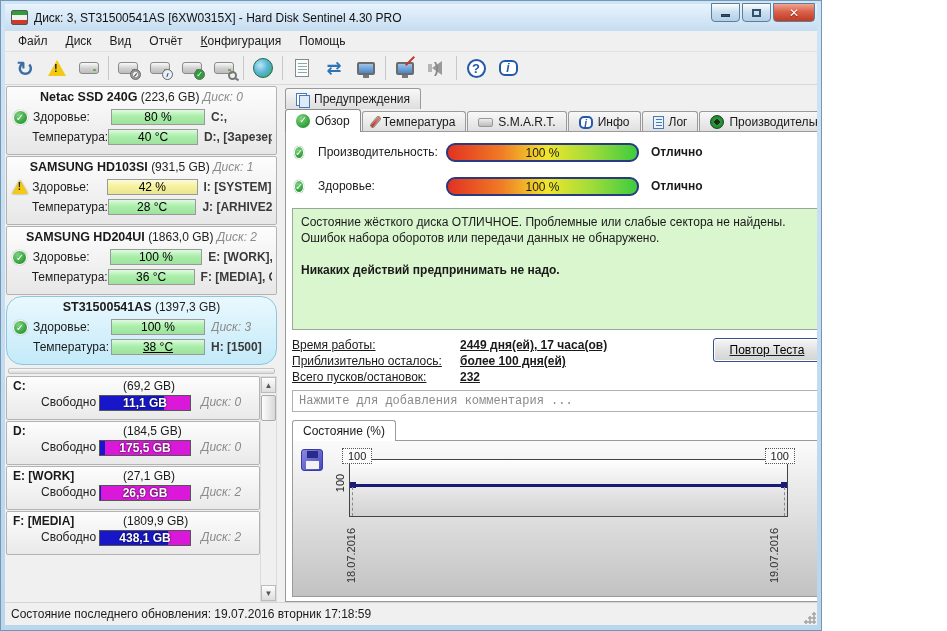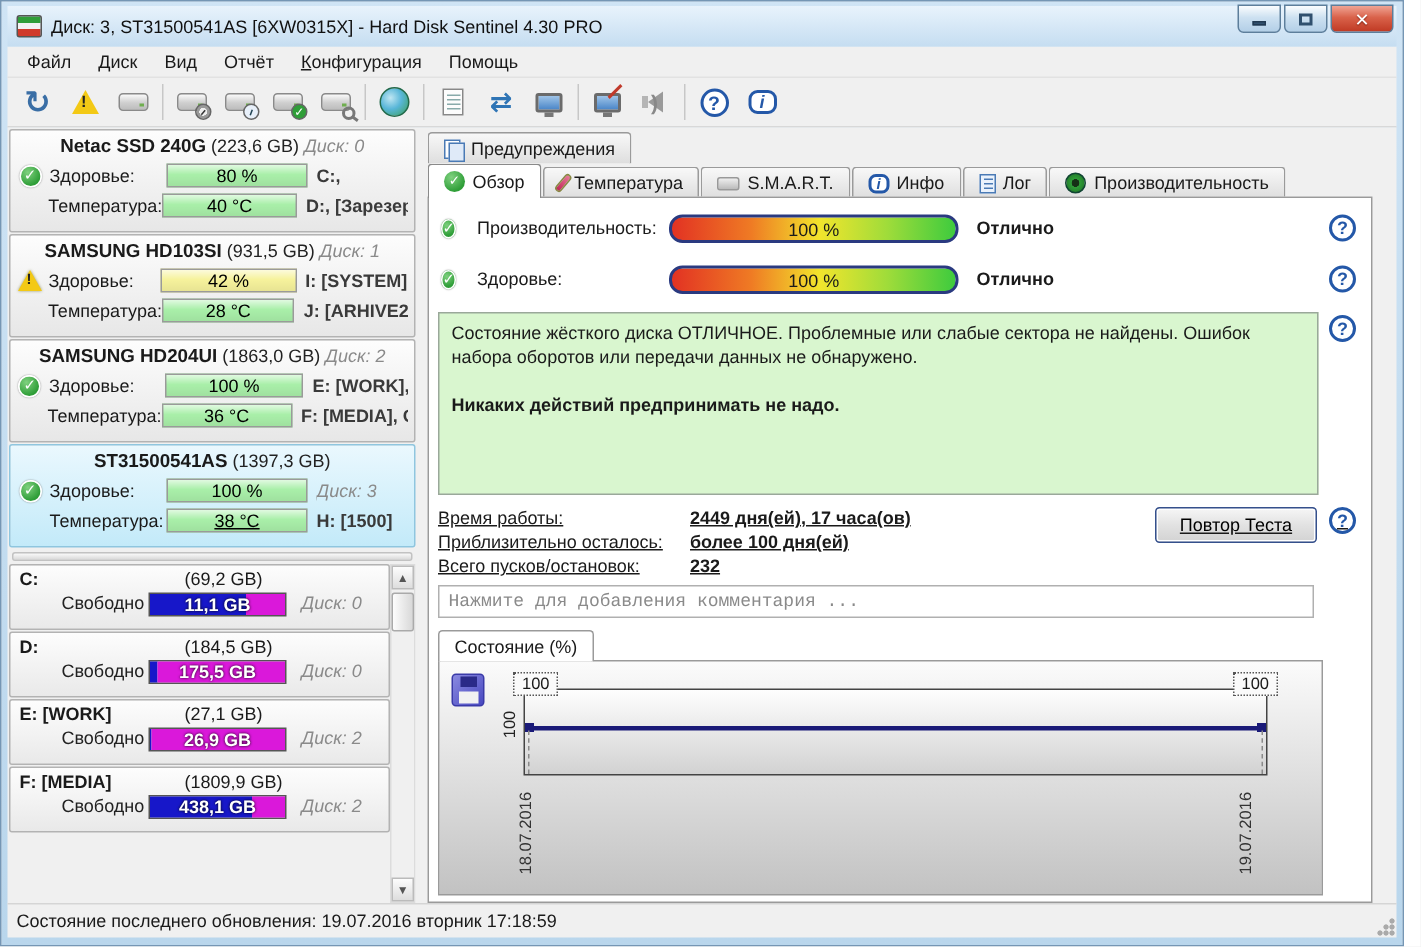--- a/index.html
+++ b/index.html
@@ -1,19 +1,19 @@
 <!DOCTYPE html>
 <html><head>
 <meta charset="utf-8">
 <style>
   * { margin:0; padding:0; box-sizing:border-box; }
   html,body { width:947px; height:631px; overflow:hidden;
     font-family:"Liberation Sans","DejaVu Sans",sans-serif; font-size:12px; color:#1a1a1a; }
 
-  .window { position:relative; width:936px; height:631px;
+  .window { position:relative; width:822px; height:631px;
     background:linear-gradient(#cfe4f5,#b9d6ec); border:1px solid #7596b4; }
   .win-inner { position:absolute; left:4px; right:4px; top:3px; bottom:5px; display:flex; flex-direction:column; }
 
   
   .titlebar { height:27px; display:flex; align-items:center; padding:0 6px;
     background:linear-gradient(#e8f3fc,#c5ddf1); position:relative; }
   .app-icon { width:17px; height:15px; margin-right:6px; position:relative;
     background:linear-gradient(#2f9e38 33%,#f2f2f2 33%,#f2f2f2 66%,#d03a2b 66%); border:1px solid #555; border-radius:2px; }
   .title-text { font-size:12px; color:#111; white-space:nowrap; }
   .win-controls { position:absolute; right:2px; top:-1px; display:flex; gap:2px; }
@@ -66,21 +66,21 @@
     color:#2458a8; font-weight:bold; font-size:12px; display:flex; align-items:center; justify-content:center; font-style:italic; }
 
   
   .main { flex:1; display:flex; background:#f0f0f0; overflow:hidden; }
   .left-panel { width:272px; display:flex; flex-direction:column; padding:1px 0 0 1px; }
   .right-panel { flex:1; display:flex; flex-direction:column; padding:3px 16px 0 8px; }
 
   
   .disk-card { height:69px; border:1px solid #b3b3b3; border-radius:2px; margin-bottom:1px;
     background:linear-gradient(#fdfdfd,#e7e7e7); padding:3px 4px 0 4px; overflow:hidden; }
-  .disk-card.selected { background:linear-gradient(#eaf8fe,#c3eaf9); border-color:#8fc6df; }
+  .disk-card.selected { background:linear-gradient(#eaf8fe,#c3eaf9); border-color:#8fc6df;border-radius:16px; }
   .dc-head { text-align:center; white-space:nowrap; margin-bottom:3px; }
   .dc-name { font-weight:bold; font-size:12.5px; }
   .dc-size { color:#222; }
   .dc-disk { color:#8a8a8a; font-style:italic; }
   .dc-row { display:flex; align-items:center; height:20px; white-space:nowrap; }
   .dc-label { width:78px; text-align:left; margin-left:4px; }
   .dc-row .sticon { width:18px; display:flex; justify-content:center; }
   .meter { width:94px; height:16px; border:1px solid #9a9a9a; text-align:center; line-height:15px;
     font-size:12px; color:#000; position:relative; margin-right:6px; }
   .meter i { position:absolute; inset:0; background:linear-gradient(rgba(255,255,255,.65),rgba(255,255,255,0) 45%,rgba(0,0,0,.06)); }

